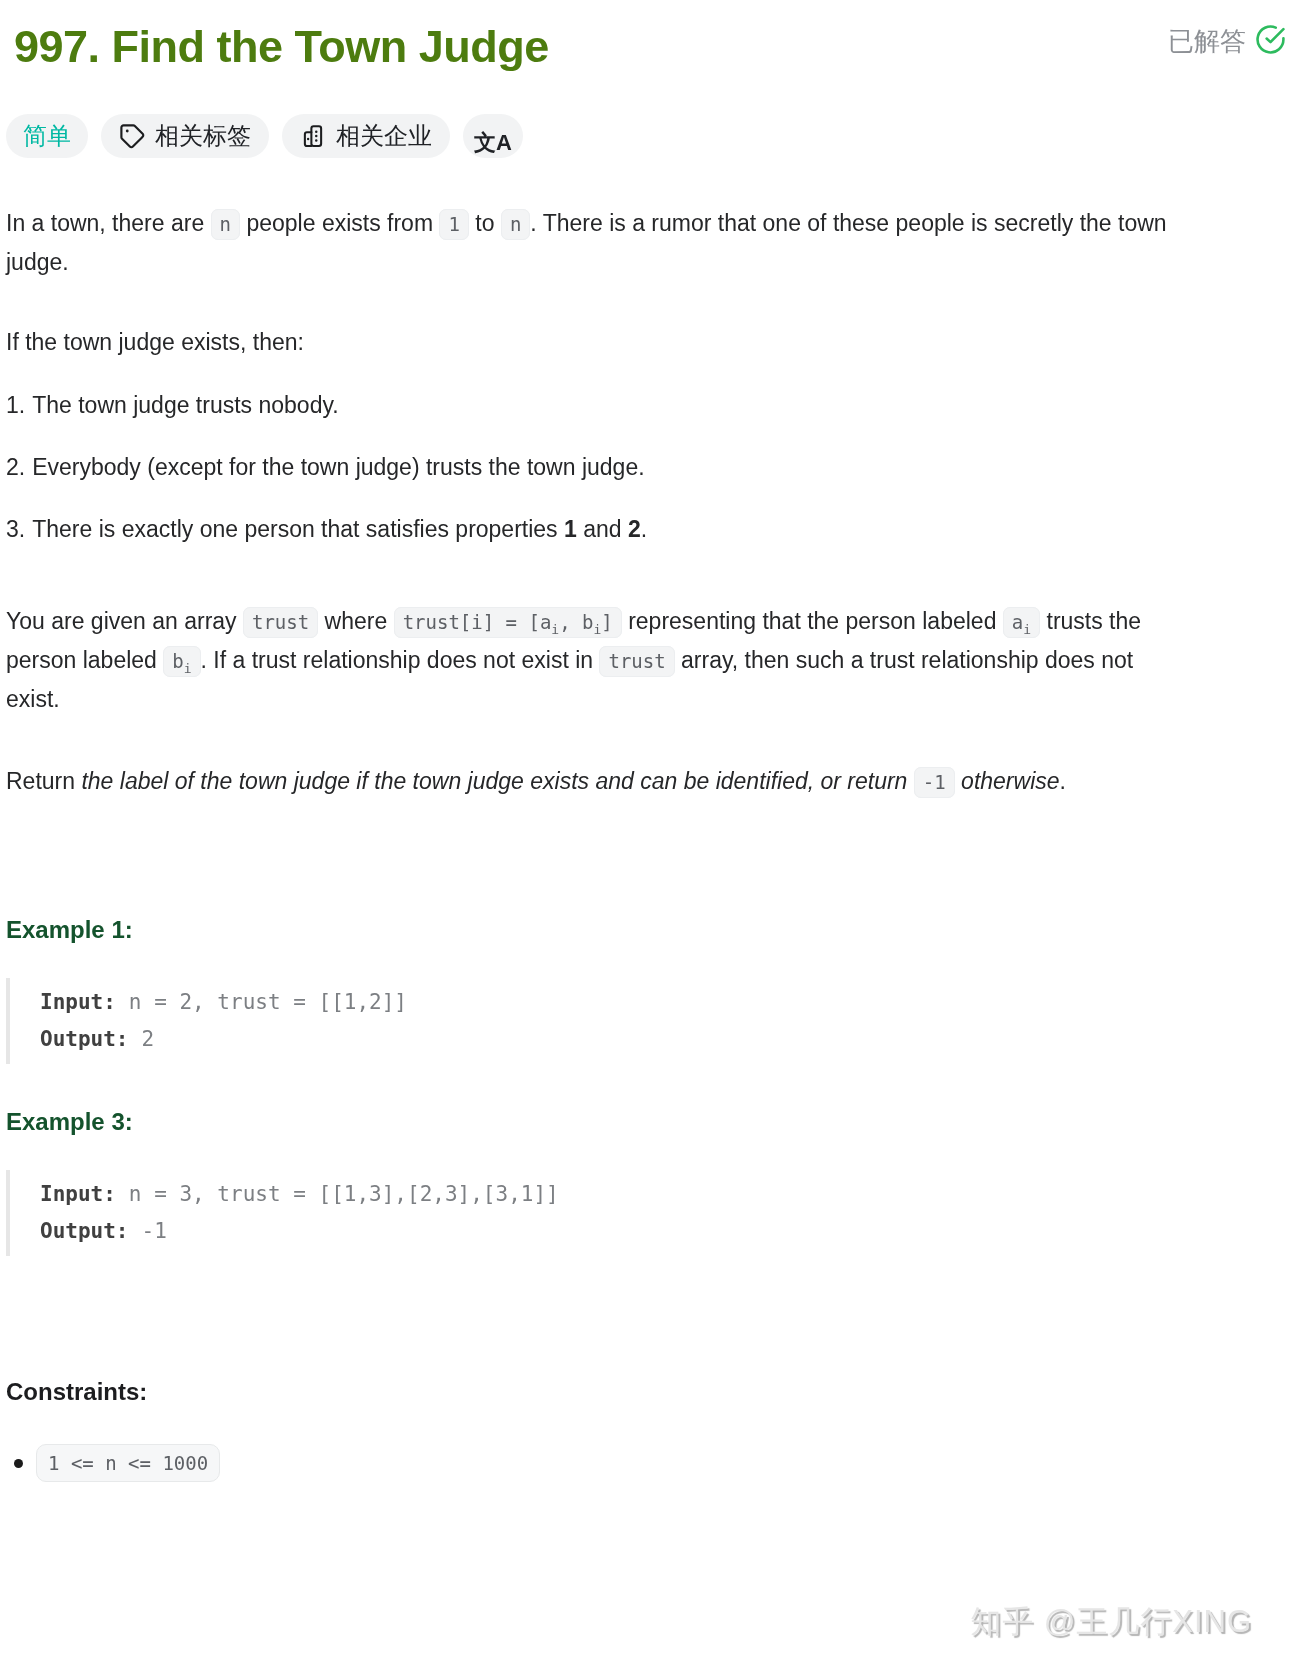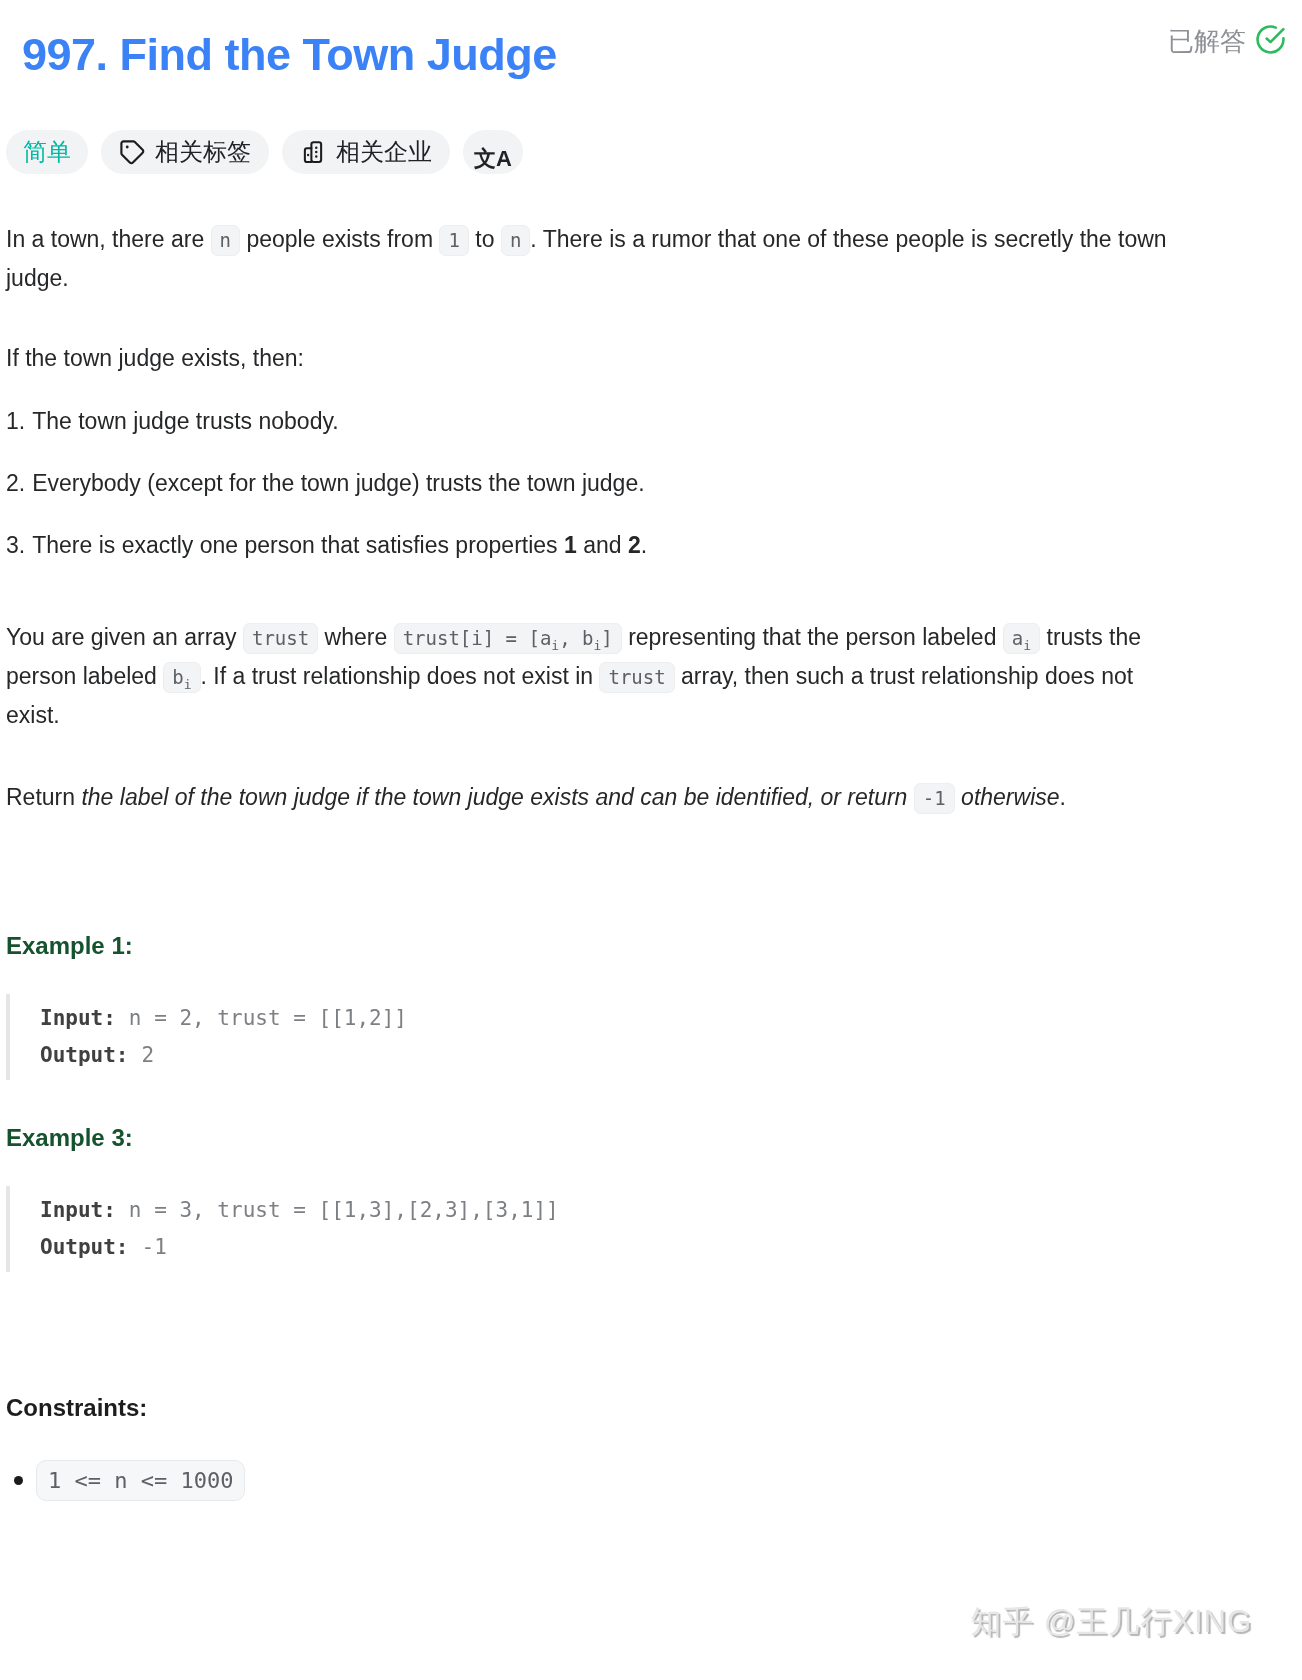--- a/index.html
+++ b/index.html
@@ -18,22 +18,22 @@
   body{
     width:1302px;height:1680px;overflow:hidden;position:relative;
     background:#ffffff;color:var(--body-color);
     font-family:"Liberation Sans","DejaVu Sans",sans-serif;
   }
   .page{padding:14px 14px 0 6px;}
 
   
   .header-row{display:flex;justify-content:space-between;align-items:flex-start;}
   h1.title{
-    margin:16px;font-size:45px;line-height:50px;font-weight:700;
-    letter-spacing:-0.5px;color:#3b82f6;
+    margin:8px;font-size:45px;line-height:50px;font-weight:700;
+    letter-spacing:-0.5px;color:#4d7c0f;
   }
   .solved{
     display:flex;align-items:flex-start;gap:9px;margin-top:10px;margin-right:2px;
     color:var(--muted);font-size:26px;white-space:nowrap;
   }
   .solved svg{width:31px;height:31px;display:block;}
 
   
   .badges{display:flex;align-items:center;gap:13px;margin-top:34px;}
   .pill{
@@ -85,21 +85,21 @@
   .io-label{font-weight:700;color:#404040;margin-right:13px;}
   .io-value{color:var(--code-gray);}
 
   
   h3.constraints-title{margin:122px 0 0;font-size:24px;line-height:28px;font-weight:700;color:#1c1d1f;}
   ul.constraints{list-style:none;margin:38px 0 0;padding:0 0 0 8px;}
   ul.constraints li{display:flex;align-items:center;gap:13px;}
   ul.constraints li .dot{width:9px;height:9px;border-radius:50%;background:#1b1b1b;flex:none;}
   code.cchip{
     font-family:"DejaVu Sans Mono","Liberation Mono",monospace;
-    font-size:22px;background:#f6f7f8;border:1px solid #e7e9ea;
+    font-size:19px;background:#f6f7f8;border:1px solid #e7e9ea;
     border-radius:10px;padding:7px 11px;color:var(--chip-text);white-space:nowrap;
   }
 
   
   .watermark{
     position:absolute;top:1601px;right:50px;
     font-size:31px;letter-spacing:1px;color:#e6e6e6;
     text-shadow:2px 2px 1px #b4b4b4;white-space:nowrap;
   }
 </style>

